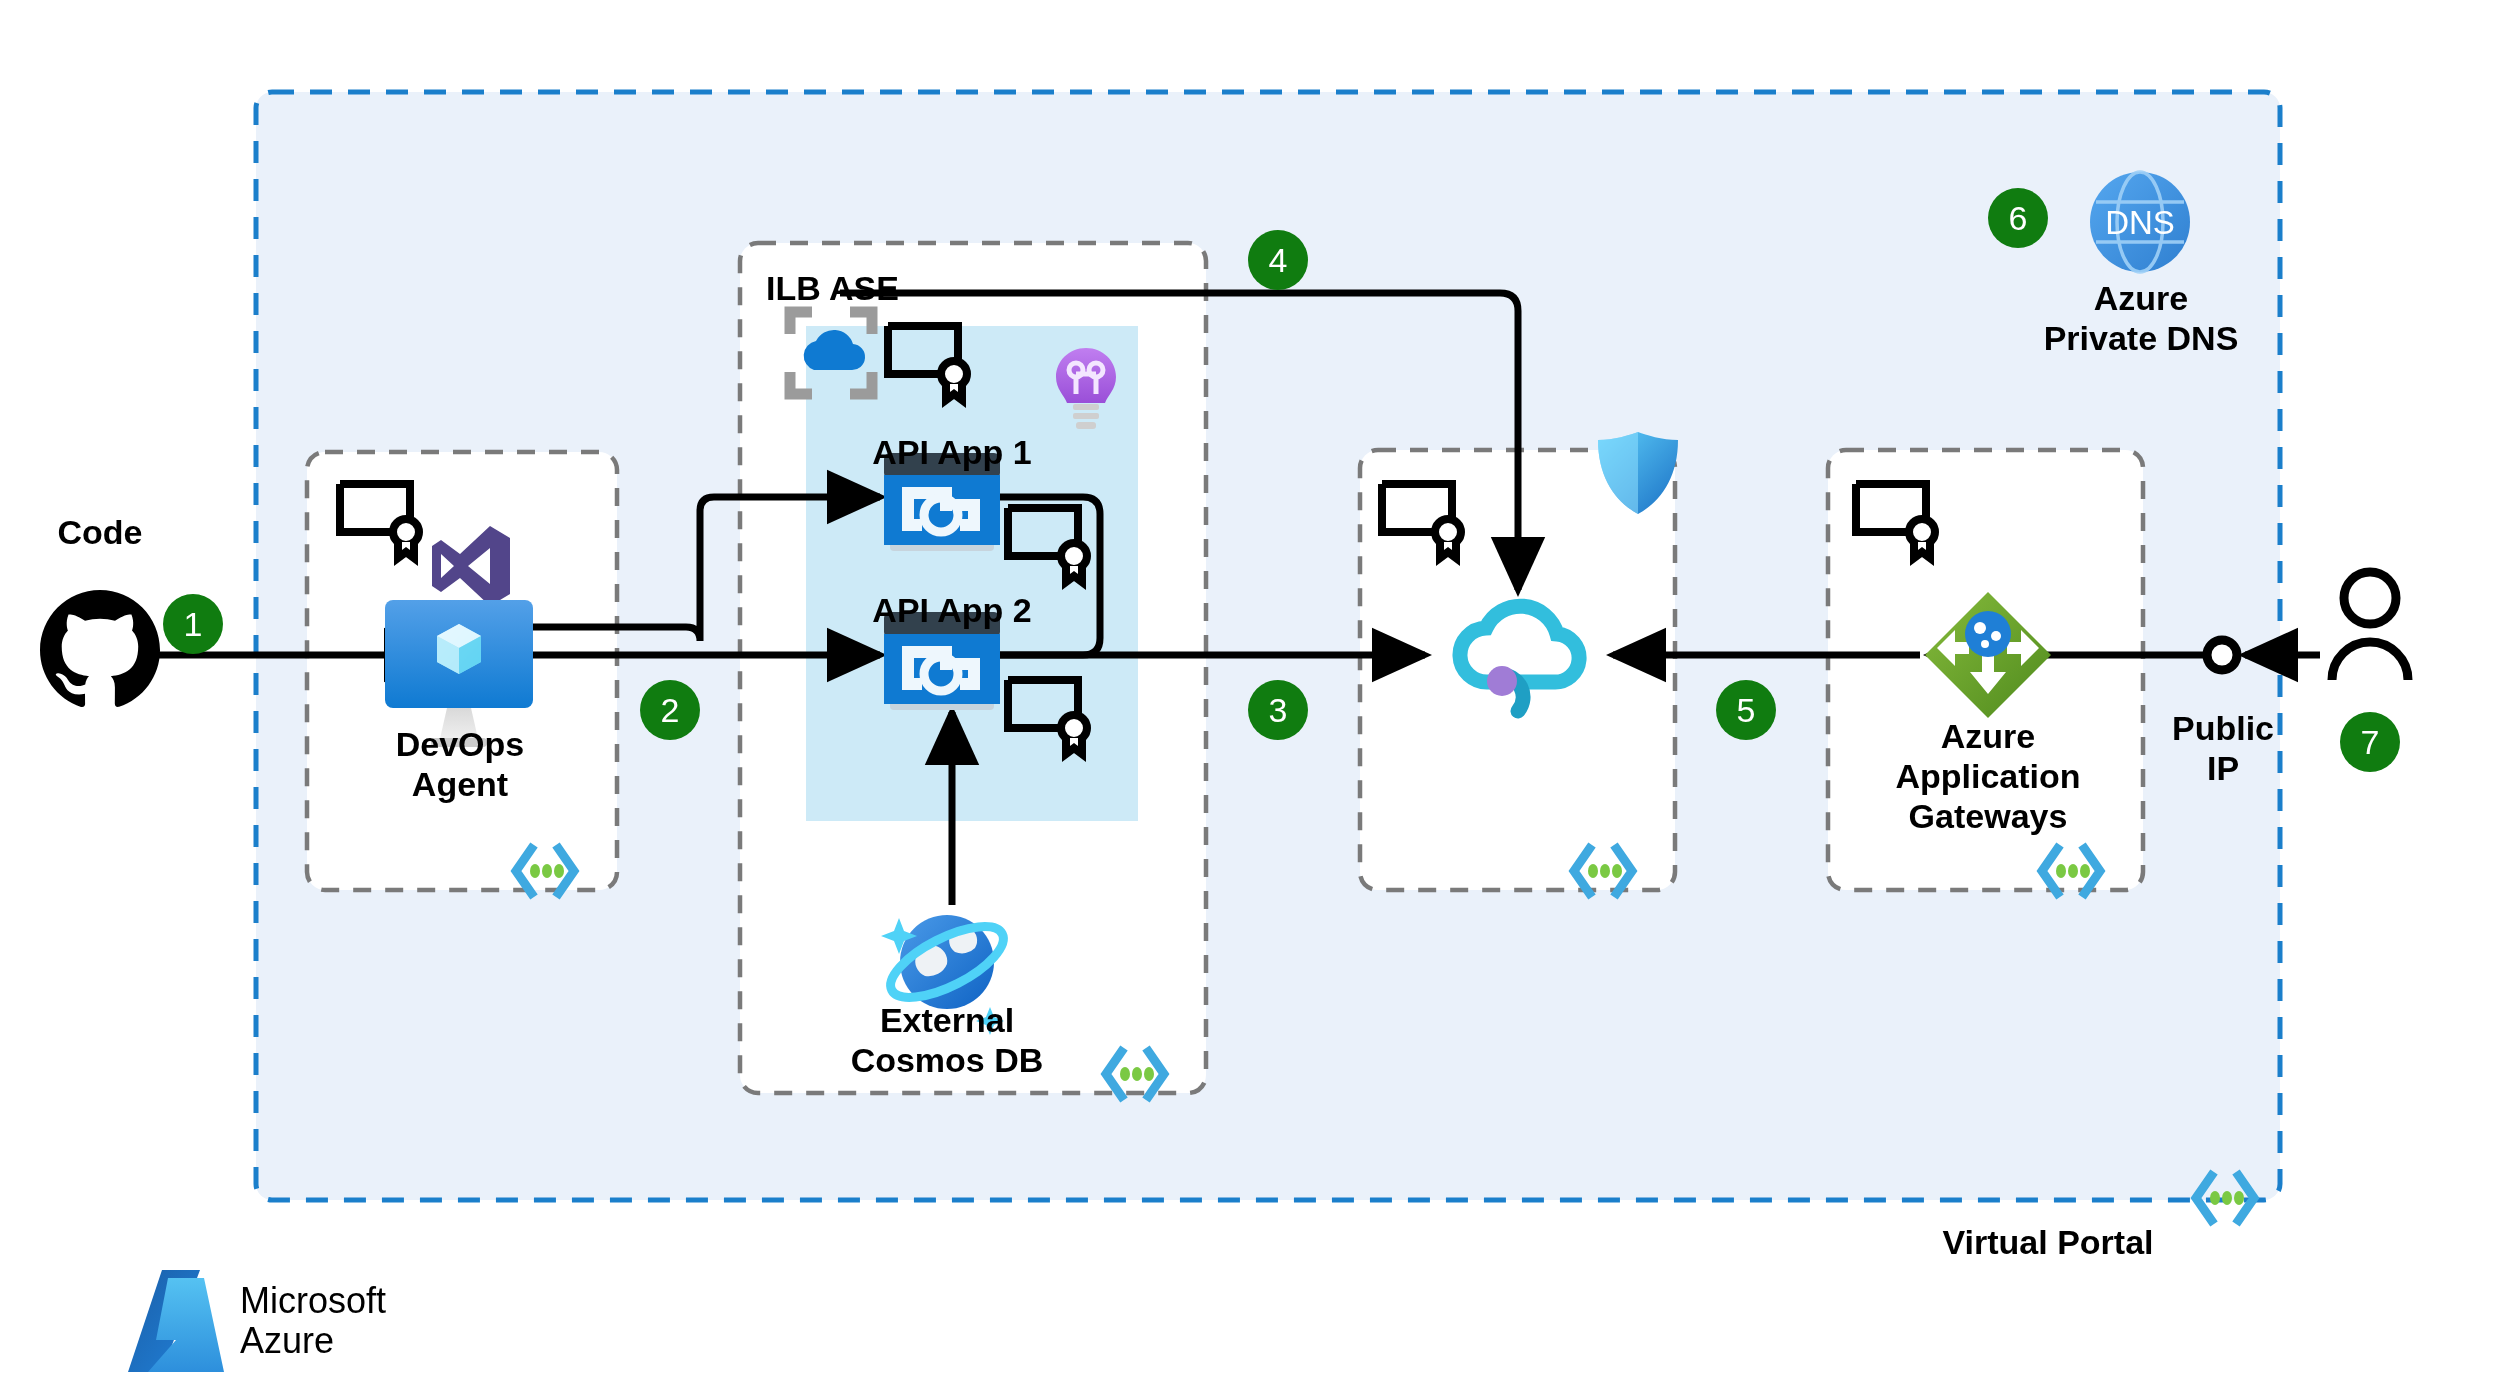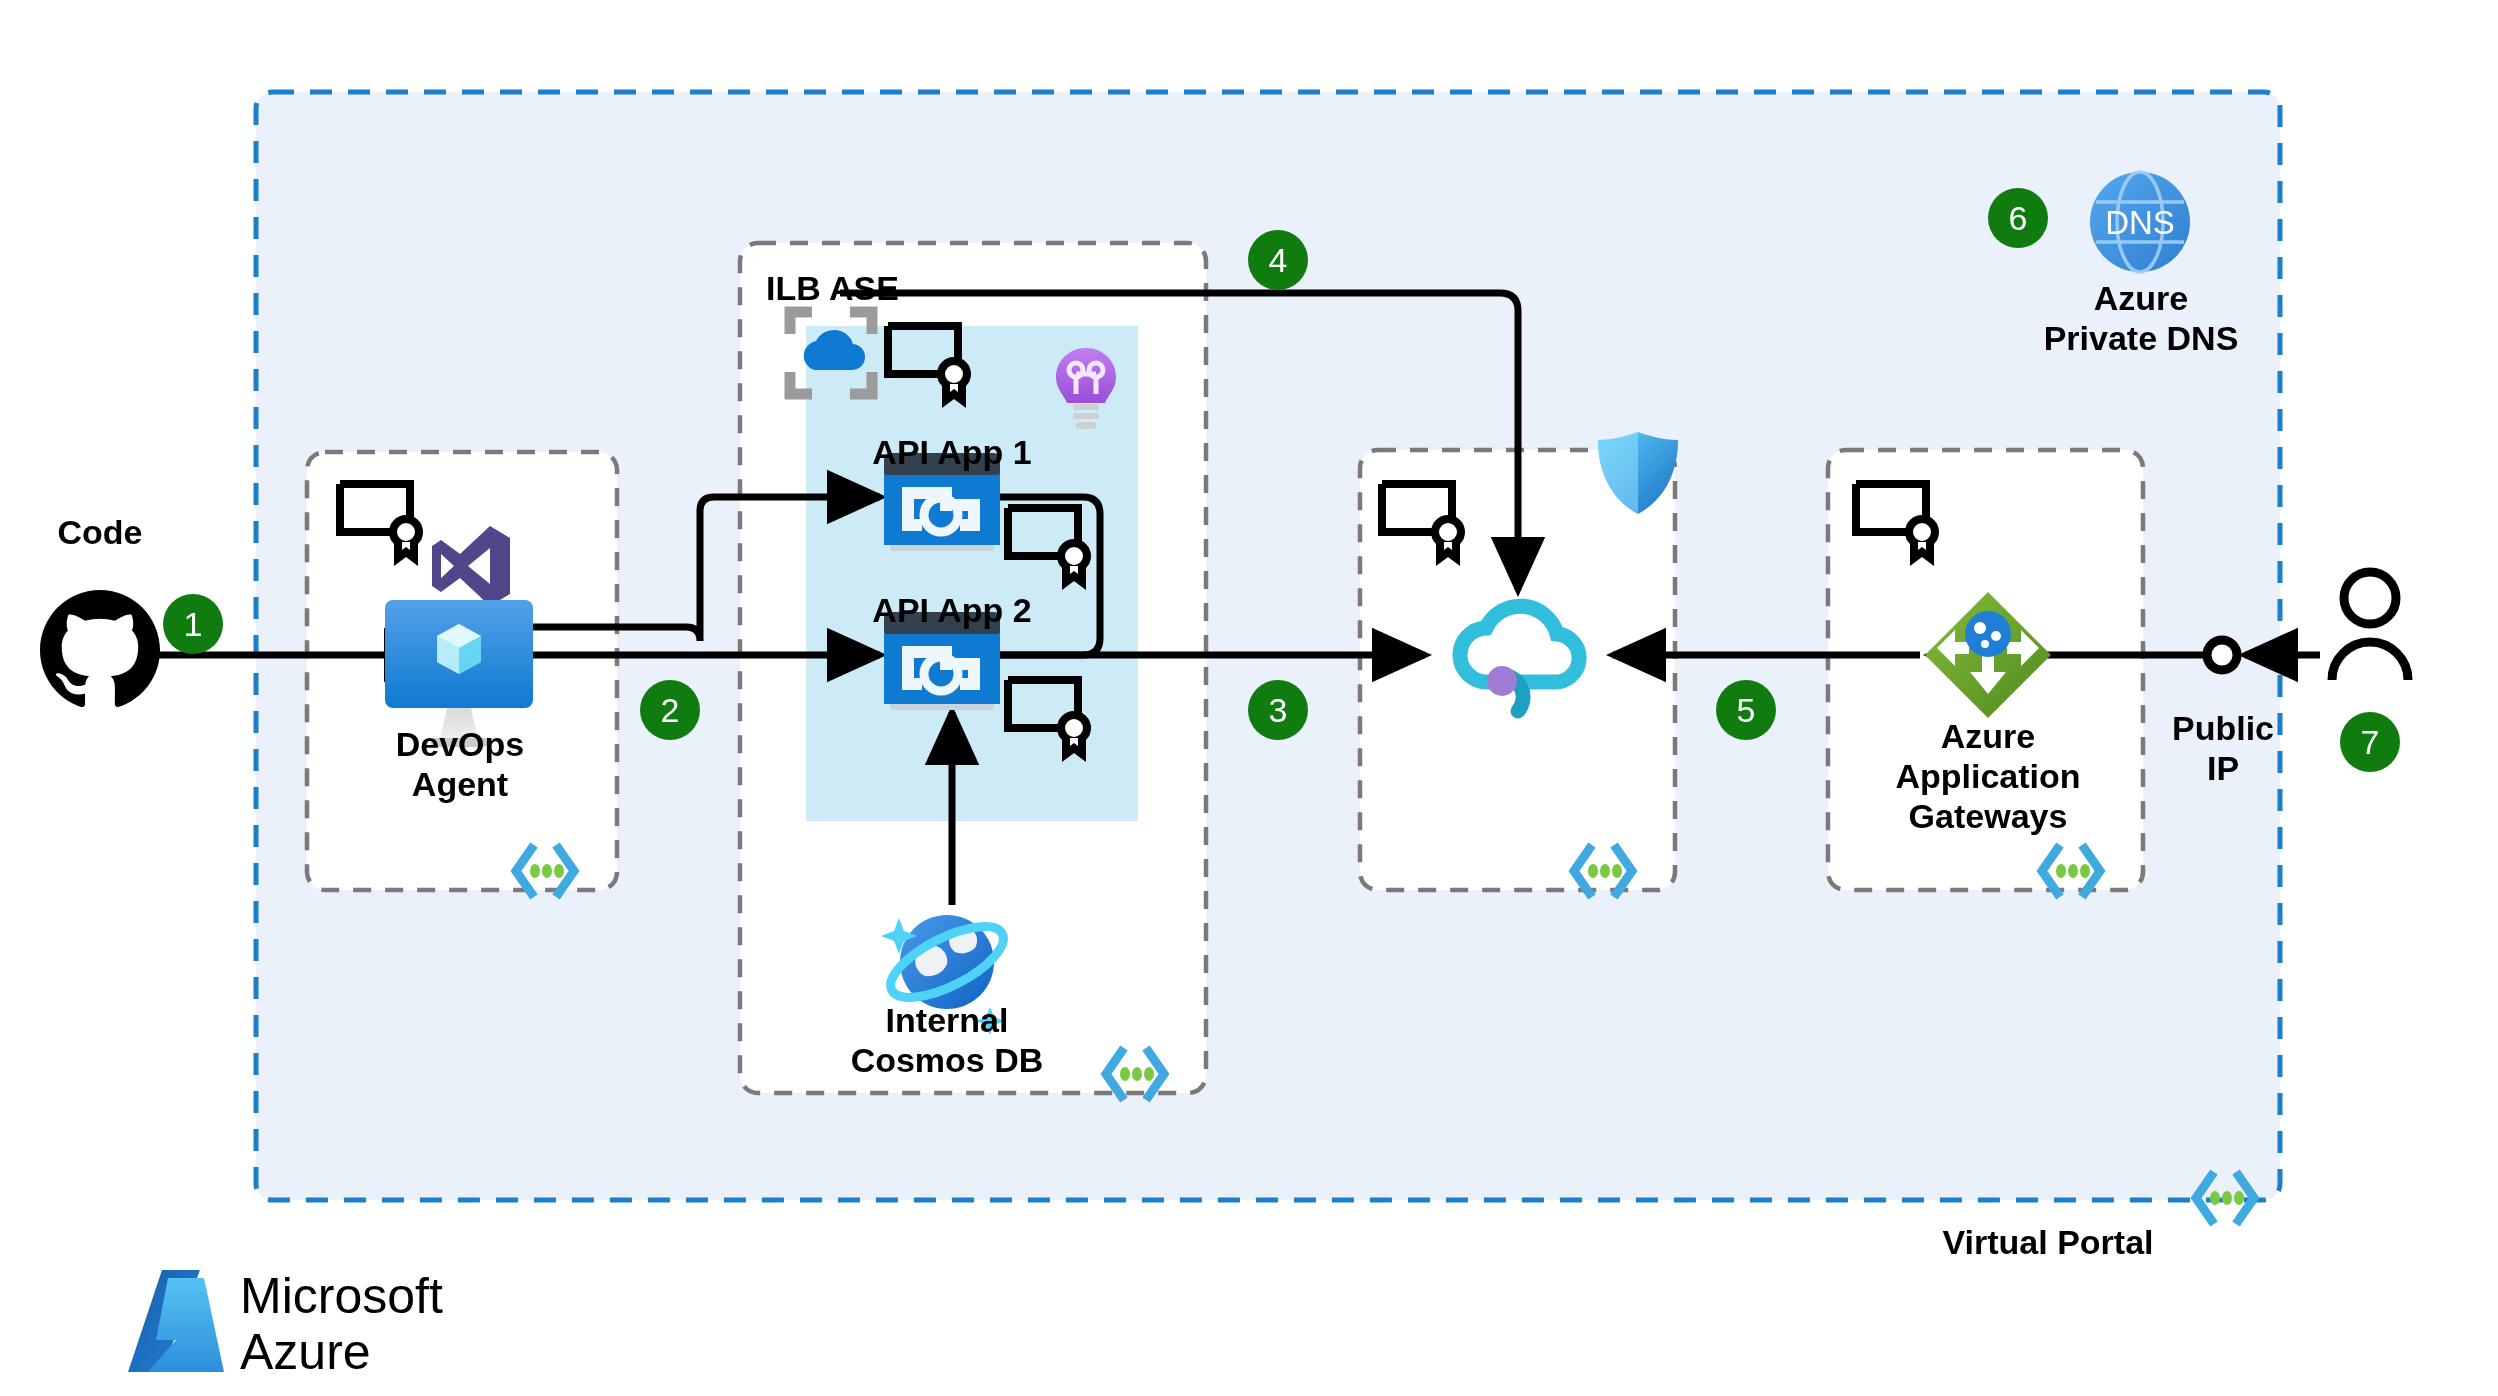--- a/index.html
+++ b/index.html
@@ -6,21 +6,21 @@
   body{width:2498px;height:1396px;overflow:hidden;
        font-family:"Liberation Sans","DejaVu Sans",sans-serif;color:#000;}
   #stage{position:relative;width:2498px;height:1396px;}
   #svgroot{position:absolute;left:0;top:0;width:2498px;height:1396px;}
   .lbl{position:absolute;text-align:center;line-height:1.18;
        font-size:34px;color:#000;white-space:pre-line;font-weight:bold;}
   .badge{position:absolute;width:60px;height:60px;border-radius:50%;
          background:#107c10;color:#fff;font-size:34px;
          display:flex;align-items:center;justify-content:center;}
   .azlogo{position:absolute;display:flex;align-items:center;gap:12px;}
-  .azlogo .txt{font-size:50px;line-height:1.12;white-space:pre-line;}
+  .azlogo .txt{font-size:36px;line-height:1.12;white-space:pre-line;}
 </style>
 </head>
 <body>
 
 <div id="stage">
 
 <svg id="svgroot" viewBox="0 0 2498 1396">
   <defs>
     <marker id="ar" markerWidth="9" markerHeight="9" refX="7.6" refY="4.5" orient="auto" markerUnits="strokeWidth">
       <path d="M0,0.6 L8.6,4.5 L0,8.4 z" fill="#000"></path>
@@ -325,21 +325,21 @@
 
 <div class="lbl" style="left:350px;top:724px;width:220px;">DevOps
 Agent</div>
 
 <div class="lbl" style="left:766px;top:268px;width:220px;text-align:left;">ILB ASE</div>
 
 <div class="lbl" style="left:852px;top:432px;width:200px;">API App 1</div>
 
 <div class="lbl" style="left:852px;top:590px;width:200px;">API App 2</div>
 
-<div class="lbl" style="left:827px;top:1000px;width:240px;">Internal
+<div class="lbl" style="left:827px;top:1000px;width:240px;">External
 Cosmos DB</div>
 
 
 <div class="lbl" style="left:1848px;top:716px;width:280px;">Azure
 Application
 Gateways</div>
 
 <div class="lbl" style="left:2000px;top:278px;width:282px;">Azure
 Private DNS</div>
 

